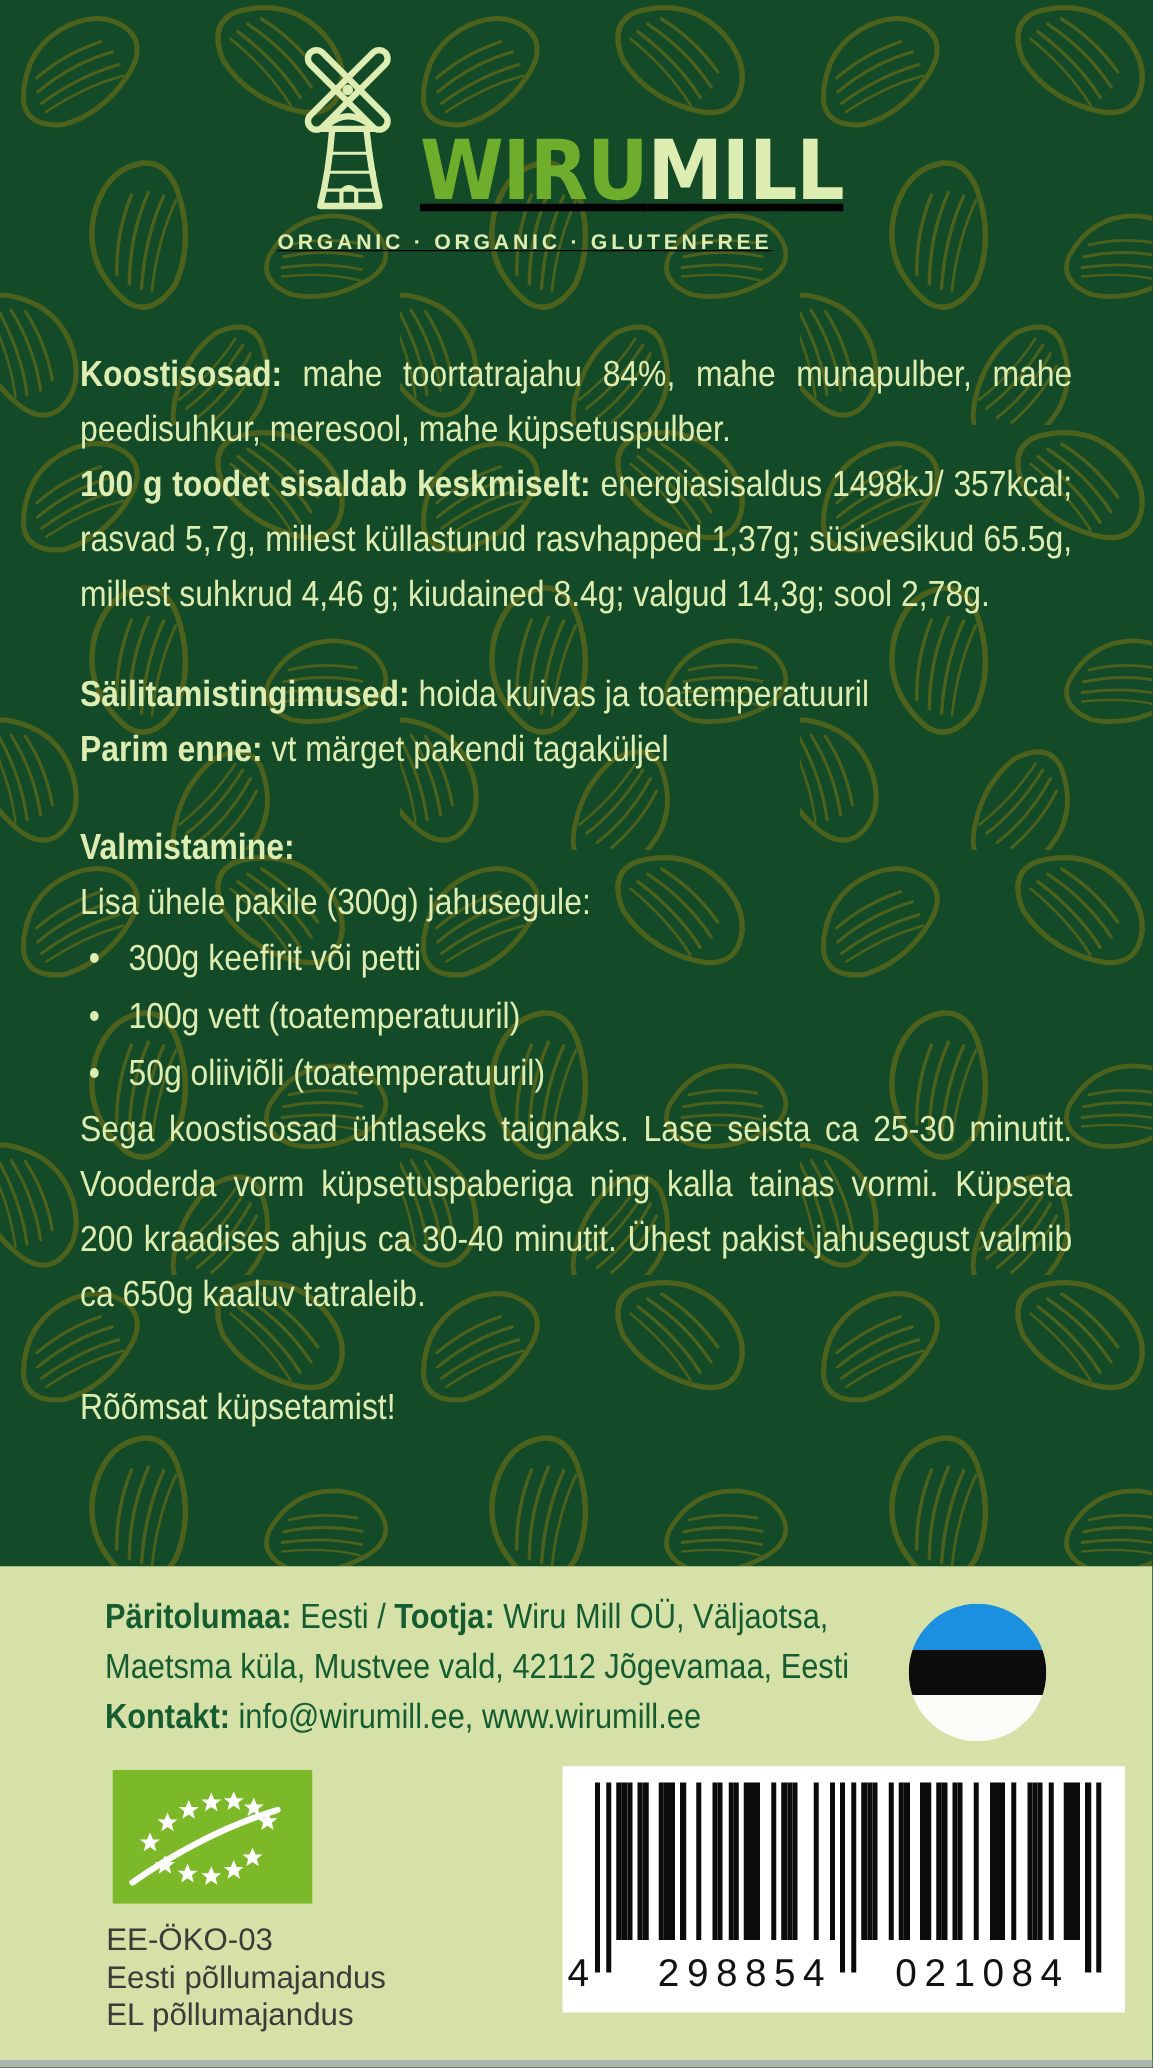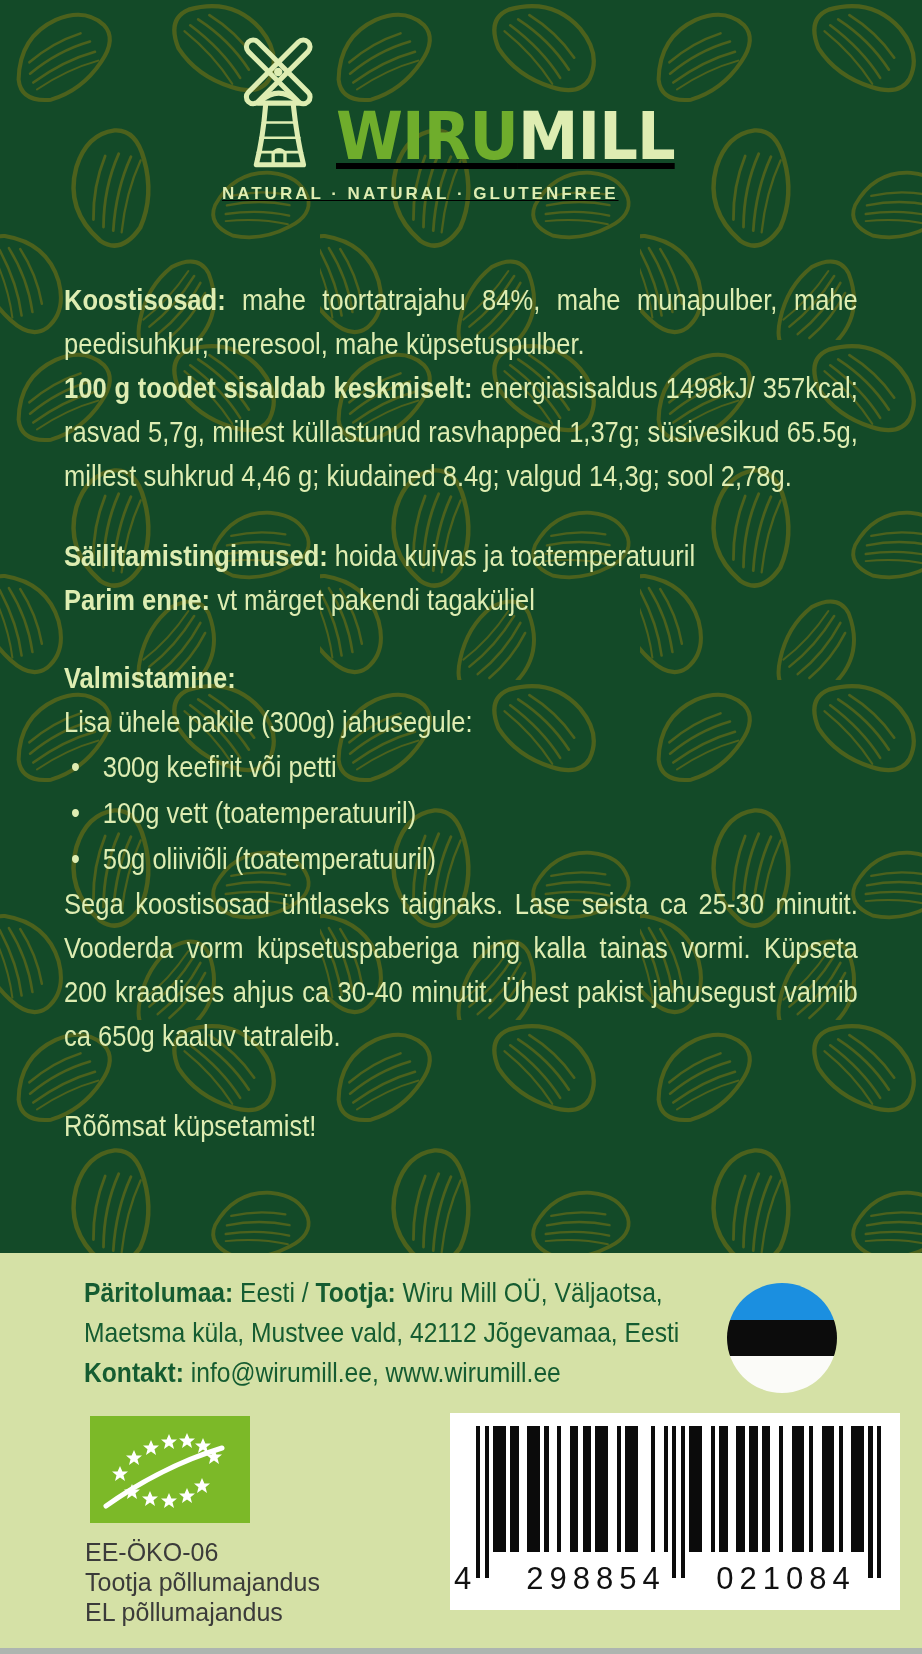--- a/index.html
+++ b/index.html
@@ -93,21 +93,21 @@
           <path d="M55,92 Q52,130 44,162 L100,162 Q92,130 88,92" stroke-width="6"></path>
           <path d="M52,112 L92,112" stroke-width="3"></path>
           <path d="M49,130 L95,130" stroke-width="3"></path>
           <path d="M46,147 L98,147" stroke-width="3"></path>
           <path d="M64,162 L64,148 Q71,140 78,148 L78,162" stroke-width="4"></path>
         </svg>
         <div class="wordmark">
           <span class="wm-green">WIRU</span><span class="wm-cream">MILL</span>
         </div>
       </div>
-      <div class="tagline">NATURAL · NATURAL · GLUTENFREE</div>
+      <div class="tagline">ORGANIC · ORGANIC · GLUTENFREE</div>
     </div>
   </div>
 
   <div class="text-col">
     <p class="just"><strong>Koostisosad:</strong> <span>mahe toortatrajahu 84%, mahe munapulber, mahe peedisuhkur, meresool, mahe küpsetuspulber.</span></p>
     <p class="just"><strong>100 g toodet sisaldab keskmiselt:</strong> <span>energiasisaldus 1498kJ/ 357kcal; rasvad 5,7g, millest küllastunud rasvhapped 1,37g; süsivesikud 65.5g, millest suhkrud 4,46 g; kiudained 8.4g; valgud 14,3g; sool 2,78g.</span></p>
 
     <p class="gap-storage"><strong>Säilitamistingimused:</strong> <span>hoida kuivas ja toatemperatuuril</span></p>
     <p><strong>Parim enne:</strong> <span>vt märget pakendi tagaküljel</span></p>
 
@@ -163,22 +163,22 @@
         <path transform="translate(42,76)" d="M0,-8 L2.4,-2.5 L8,-2.5 L3.5,1.2 L5,7 L0,3.6 L-5,7 L-3.5,1.2 L-8,-2.5 L-2.4,-2.5 Z"></path>
         <path transform="translate(60,83)" d="M0,-8 L2.4,-2.5 L8,-2.5 L3.5,1.2 L5,7 L0,3.6 L-5,7 L-3.5,1.2 L-8,-2.5 L-2.4,-2.5 Z"></path>
         <path transform="translate(79,85)" d="M0,-8 L2.4,-2.5 L8,-2.5 L3.5,1.2 L5,7 L0,3.6 L-5,7 L-3.5,1.2 L-8,-2.5 L-2.4,-2.5 Z"></path>
         <path transform="translate(97,80)" d="M0,-8 L2.4,-2.5 L8,-2.5 L3.5,1.2 L5,7 L0,3.6 L-5,7 L-3.5,1.2 L-8,-2.5 L-2.4,-2.5 Z"></path>
         <path transform="translate(112,70)" d="M0,-8 L2.4,-2.5 L8,-2.5 L3.5,1.2 L5,7 L0,3.6 L-5,7 L-3.5,1.2 L-8,-2.5 L-2.4,-2.5 Z"></path>
       </g>
     </g>
   </svg>
 
   <div class="org-text">
-    <div>EE-ÖKO-06</div>
-    <div>Tootja põllumajandus</div>
+    <div>EE-ÖKO-03</div>
+    <div>Eesti põllumajandus</div>
     <div>EL põllumajandus</div>
   </div>
 
   <div class="barcode-box">
     <div class="bars" id="bars">
         <div class="on" style="height: 152px;"></div>
         <div style="height: 152px;"></div>
         <div class="on" style="height: 152px;"></div>
         <div style="height: 126px;"></div>
         <div class="on" style="height: 126px;"></div>

